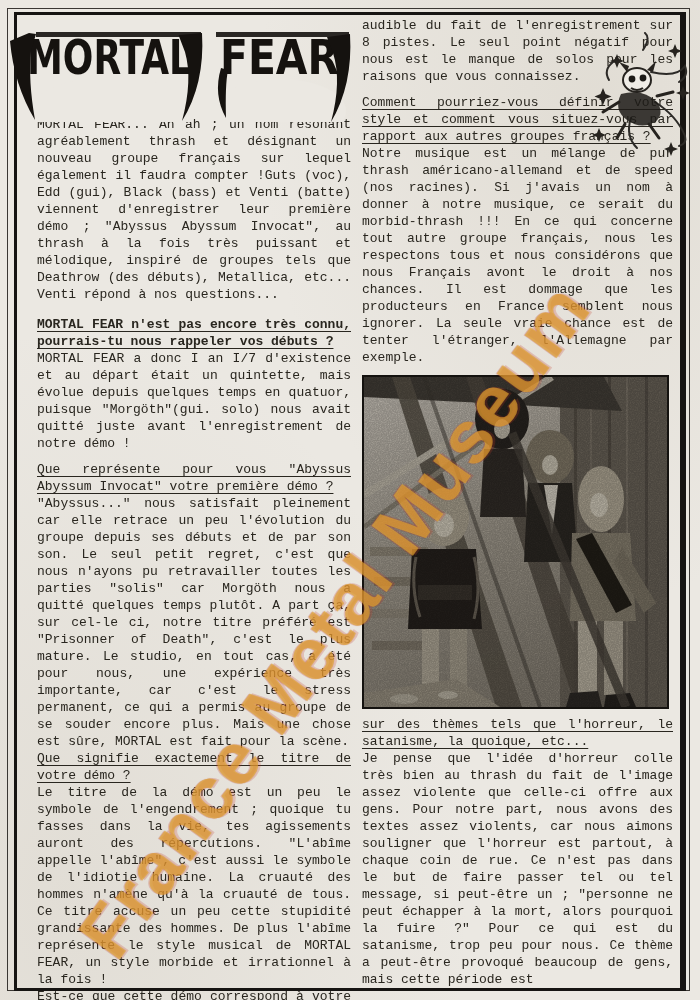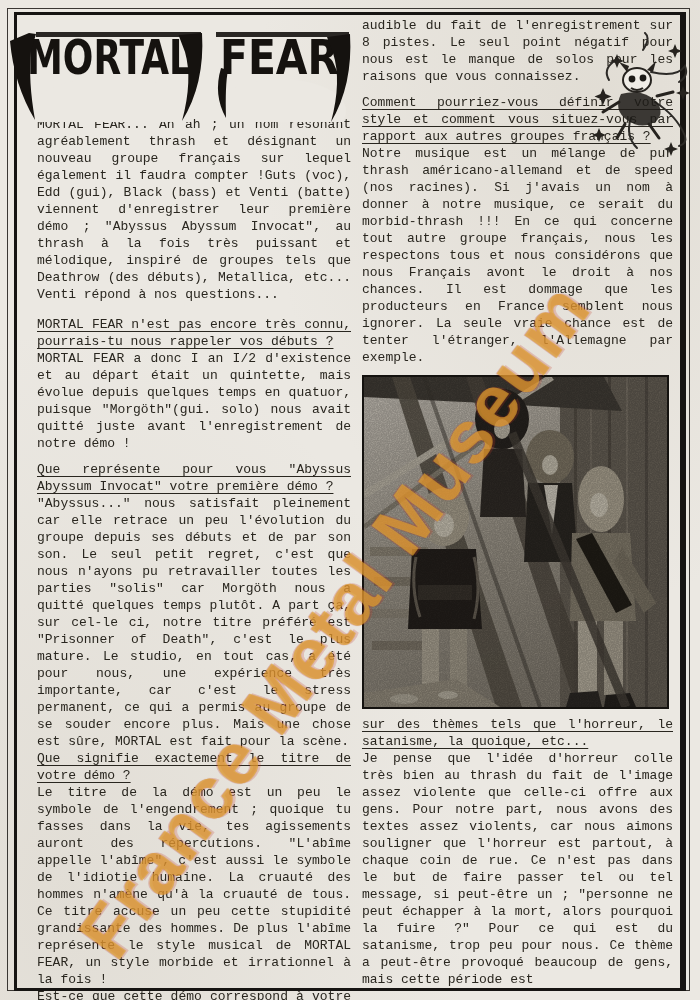--- a/index.html
+++ b/index.html
@@ -21,21 +21,21 @@
     border:3px solid #161412;border-right-width:6px;pointer-events:none;
   }
   .logo{position:absolute;left:6px;top:20px;width:350px;height:102px;z-index:4;}
   .col{position:absolute;color:#29261f;font-size:13px;line-height:17px;
        text-align:justify;white-space:normal;}
   .col-left{left:37px;top:116px;width:314px;}
   .col-right{left:362px;top:17px;width:311px;}
   .blk{margin:0;}
   .q{text-decoration:underline;text-decoration-thickness:1.2px;text-underline-offset:3px;}
   .gap{margin-top:9px;}
-  .gap-big{margin-top:13px;}
+  .gap-big{margin-top:13px;font-weight:bold;}
   .photo-frame{
     margin:9px 0 7px 0;width:303px;height:330px;border:2px solid #14120f;
     background:#b9b2a5;position:relative;overflow:hidden;
   }
   .photo-frame svg{display:block;width:100%;height:100%;}
   .watermark{
     position:absolute;left:96px;top:906px;z-index:7;pointer-events:none;
     transform:rotate(-54deg);transform-origin:left center;
     font-family:"Liberation Sans",sans-serif;font-weight:bold;font-size:74px;
     letter-spacing:2px;white-space:nowrap;
@@ -96,21 +96,21 @@
       <path d="M 84,12 l 2,5 5,2 -5,2 -2,5 -2,-5 -5,-2 5,-2 Z"></path>
       <path d="M 92,54 l 2,5 5,2 -5,2 -2,5 -2,-5 -5,-2 5,-2 Z"></path>
       <path d="M 80,110 l 2,5 5,2 -5,2 -2,5 -2,-5 -5,-2 5,-2 Z"></path>
       <path d="M 8,96 l 2,5 5,2 -5,2 -2,5 -2,-5 -5,-2 5,-2 Z"></path>
     </g>
   </svg>
 
   <div class="col col-left">
     <p class="blk">MORTAL FEAR... Ah ah ; un nom résonant agréablement thrash et désignant un nouveau groupe français sur lequel également il faudra compter !Guts (voc), Edd (gui), Black (bass) et Venti (batte) viennent d'enregistrer leur première démo ; "Abyssus Abyssum Invocat", au thrash à la fois très puissant et mélodique, inspiré de groupes tels que Deathrow (des débuts), Metallica, etc... Venti répond à nos questions...</p>
     <p class="blk q gap-big">MORTAL FEAR n'est pas encore très connu, pourrais-tu nous rappeler vos débuts ?</p>
-    <p class="blk">MORTAL FEAR a donc I an I/2 d'existence et au départ était un quintette, mais évolue depuis quelques temps en quatuor, puisque "Morgöth"(gui. solo) nous avait quitté juste avant l'enregistrement de notre démo !</p>
+    <p class="blk">MORTAL FEAR a donc I an I/7 d'existence et au départ était un quintette, mais évolue depuis quelques temps en quatuor, puisque "Morgöth"(gui. solo) nous avait quitté juste avant l'enregistrement de notre démo !</p>
     <p class="blk q gap">Que représente pour vous "Abyssus Abyssum Invocat" votre première démo ?</p>
     <p class="blk">"Abyssus..." nous satisfait pleinement car elle retrace un peu l'évolution du groupe depuis ses débuts et de par son son. Le seul petit regret, c'est que nous n'ayons pu retravailler toutes les parties "solis" car Morgöth nous a quitté quelques temps plutôt. A part ça, sur cel-le ci, notre titre préféré est "Prisonner of Death", c'est le plus mature. Le studio, en tout cas, a été pour nous, une expérience très importante, car c'est le stress permanent, ce qui a permis au groupe de se souder encore plus. Mais une chose est sûre, MORTAL est fait pour la scène.</p>
     <p class="blk q">Que signifie exactement le titre de votre démo ?</p>
     <p class="blk">Le titre de la démo est un peu le symbole de l'engendrement ; quoique tu fasses dans la vie, tes agissements auront des répercutions. "L'abîme appelle l'abîme", c'est aussi le symbole de l'idiotie humaine. La cruauté des hommes n'amène qu'à la cruauté de tous. Ce titre accuse un peu cette stupidité grandissante des hommes. De plus l'abîme représente le style musical de MORTAL FEAR, un style morbide et irrationnel à la fois !</p>
     <p class="blk q">Est-ce que cette démo correspond à votre "attente" ?</p>
 
   </div>
 
   <div class="col col-right">
     <p class="blk">audible du fait de l'enregistrement sur 8 pistes. Le seul point négatif pour nous est le manque de solos pour les raisons que vous connaissez.</p>

